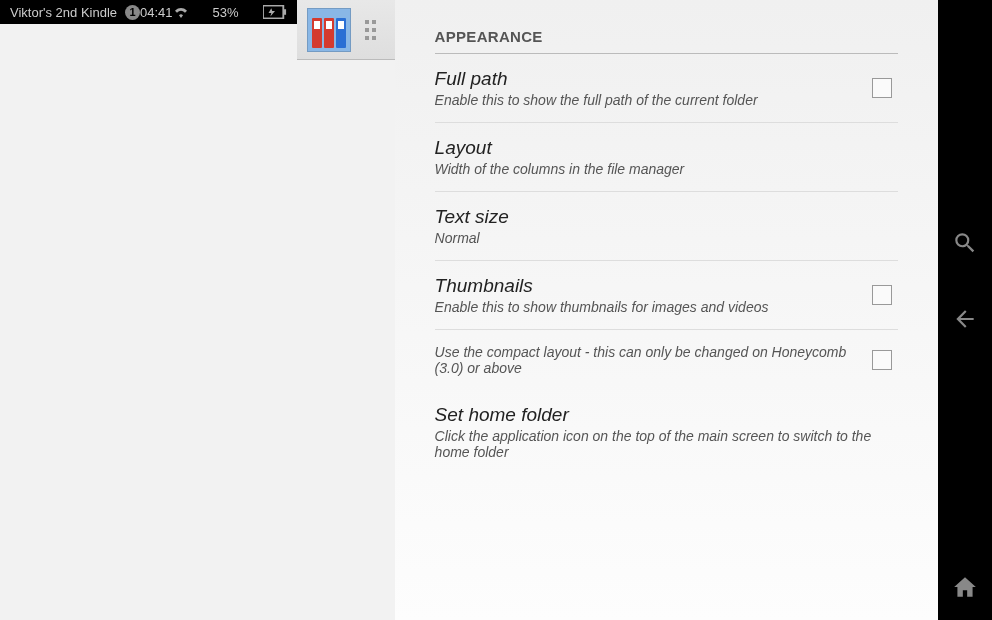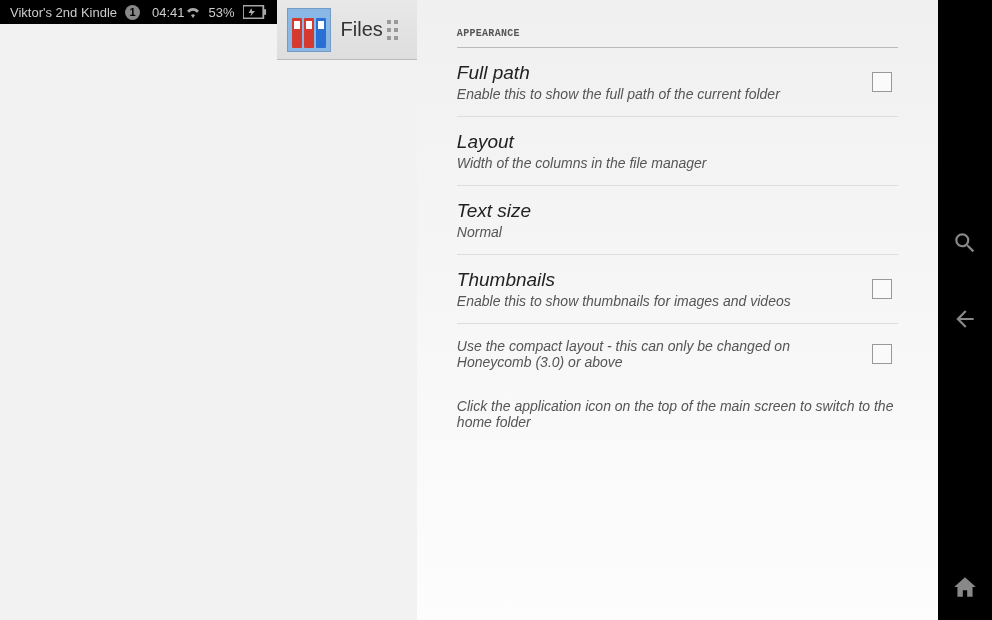--- a/index.html
+++ b/index.html
@@ -7,39 +7,39 @@
   body { display: flex; background: #000; }
   .screen { width: 938px; height: 620px; background: #f2f2f2; display: flex; flex-direction: row; }
   .navbar { width: 54px; height: 620px; background: #000; display: flex; flex-direction: column; align-items: center; justify-content: space-between; padding: 230px 0 20px 0; }
   .navbar-top { display: flex; flex-direction: column; align-items: center; gap: 50px; }
   .navbar svg { fill: #888; }
 
   
   .statusbar { height: 24px; background: #000; color: #ccc; display: flex; align-items: center; padding: 0 10px; font-size: 13px; }
   .status-left { display: flex; align-items: center; gap: 8px; }
   .status-badge { background: #888; color: #000; border-radius: 50%; width: 15px; height: 15px; display: inline-flex; align-items: center; justify-content: center; font-size: 11px; font-weight: bold; }
-  .status-center { flex: 1; text-align: left; margin-left: 12px; }
-  .status-right { display: flex; align-items: center; gap: 8px; }
+  .status-center { flex: 1; text-align: left; }
+  .status-right { display: flex; align-items: center; gap: 24px; }
 
   
   .actionbar { height: 60px; background: linear-gradient(#e8e8e8, #dedede); border-bottom: 1px solid #bbb; display: flex; align-items: center; padding: 0 14px 0 10px; }
   .app-icon { width: 44px; height: 44px; margin-right: 10px; border: 1px solid rgba(0,0,0,0.15); background:#89b7e6; display:flex; align-items:flex-end; justify-content:center; padding:3px; gap:2px; }
   .binder { width:10px; height:30px; border-radius:1px; position:relative; }
   .binder::before { content:""; position:absolute; top:3px; left:2px; right:2px; height:8px; background:#fff; }
   .b1 { background:#d43a2f; }
   .b2 { background:#d43a2f; }
   .b3 { background:#2a6fd4; }
   .app-title { font-size: 20px; color: #333; flex: 1; }
   .overflow { width: 20px; display:flex; flex-direction:column; align-items:center; gap:4px; padding:6px 0;}
   .overflow span { width:4px; height:4px; background:#999; }
   .overflow .row { display:flex; gap:3px;}
 
   
   .content { flex:1; overflow-y:auto; background: linear-gradient(#f0f0f0, #fdfdfd); padding: 0 40px; }
-  .section-header { font-size: 10px; font-weight: bold; color: #555; letter-spacing: 0.3px; padding: 28px 0 8px 0; border-bottom: 1px solid #bbb; font-family: Liberation Mono, monospace; }
+  .section-header { font-size: 15px; font-weight: bold; color: #555; letter-spacing: 0.3px; padding: 28px 0 8px 0; border-bottom: 1px solid #bbb; font-family: Liberation Sans, sans-serif; }
   .setting { display:flex; align-items:center; padding: 14px 0; border-bottom: 1px solid #ddd; }
   .setting.noborder { border-bottom: none; }
   .setting-text { flex:1;font-style:italic; }
   .setting-title { font-size: 19px; color: #222; margin-bottom: 2px; font-weight: 400; }
   .setting-sub { font-size: 14px; color: #555; }
   .checkbox { width: 20px; height: 20px; border: 1px solid #999; background:#fafafa; margin-right: 6px; margin-left: 20px; }
 
 </style>
 </head>
 <body>
@@ -64,21 +64,20 @@
         </svg>
     </div>
   </div>
 
   <div class="actionbar">
     <div class="app-icon">
       <div class="binder b1"></div>
         <div class="binder b2"></div>
         <div class="binder b3"></div>
     </div>
-    <div class="app-title">Files</div>
     <div class="overflow">
       <div class="row">
           <span></span>
           <span></span>
         </div>
       <div class="row">
           <span></span>
           <span></span>
         </div>
       <div class="row">
@@ -125,20 +124,21 @@
     <div class="setting noborder">
       <div class="setting-text">
         <div class="setting-sub">Use the compact layout - this can only be changed on Honeycomb (3.0) or above</div>
       </div>
       <div class="checkbox"></div>
     </div>
 
 
     <div class="setting noborder">
       <div class="setting-text">
+        <div class="setting-title">Set home folder</div>
         <div class="setting-sub">Click the application icon on the top of the main screen to switch to the home folder</div>
       </div>
     </div>
 
   </div>
 </div>
 
 <div class="navbar">
   <div class="navbar-top">
     <svg width="26" height="26" viewBox="0 0 24 24">

